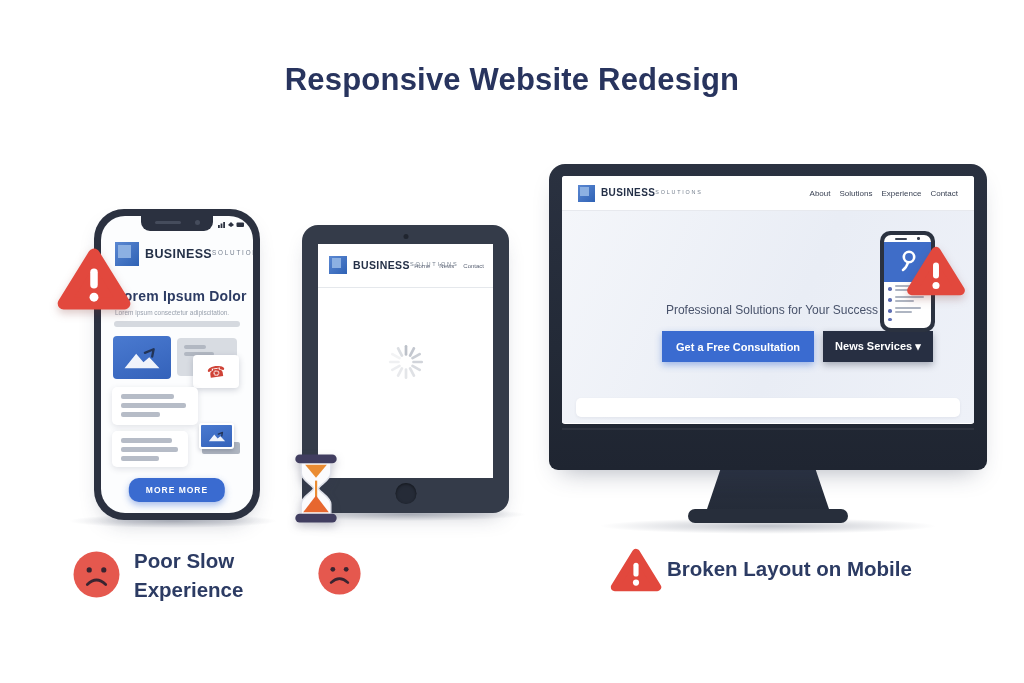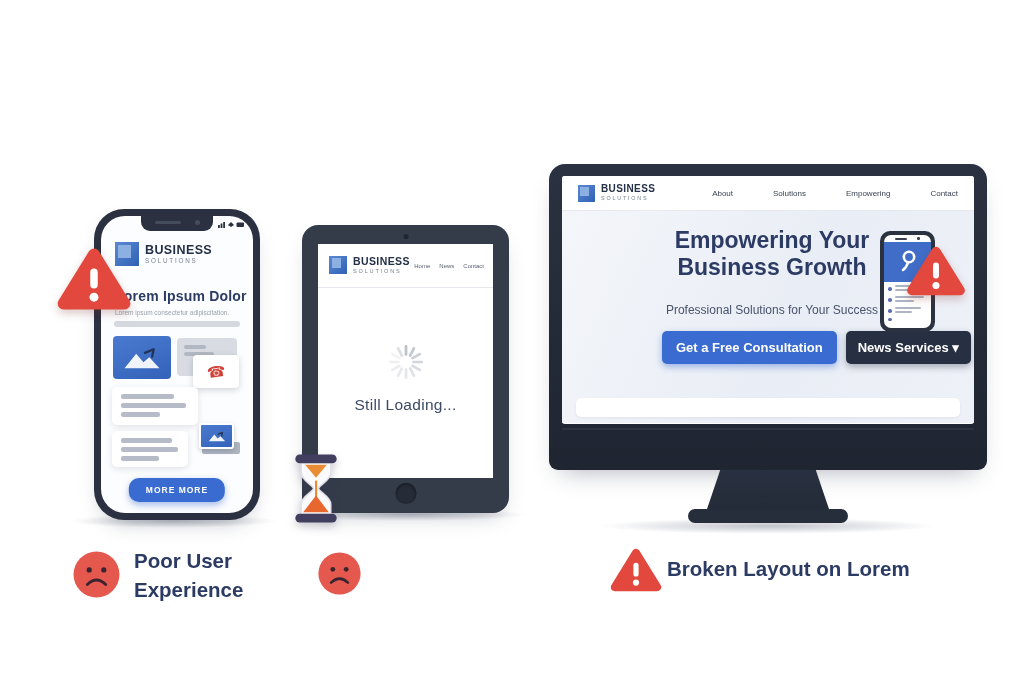--- a/index.html
+++ b/index.html
@@ -6,21 +6,21 @@
   body { background:#f3f4f6; font-family:"Liberation Sans", sans-serif; }
   .canvas { position:relative; width:1024px; height:683px; background:#ffffff; overflow:hidden; margin:0 auto; font-family:"Liberation Sans", sans-serif; }
 
   
   .main-title { position:absolute; top:62px; left:0; right:0; text-align:center; font-size:31px; font-weight:800; color:#28345e; letter-spacing:0.2px; }
 
   
   .logo { display:flex; align-items:center; }
   .logo-mark { background:linear-gradient(135deg,#5b88d2 0%,#2f62b5 100%); position:relative; flex:none; }
   .logo-mark::after { content:""; position:absolute; left:14%; top:12%; width:52%; height:56%; background:#8cb0e2; }
-  .logo-text { display:flex; flex-direction:column; margin-left:6px; }
+  .logo-text { display:flex; flex-direction:row; margin-left:6px; }
   .logo-name { font-weight:bold; color:#243047; letter-spacing:0.4px; line-height:1; }
   .logo-tag  { color:#76808f; letter-spacing:1.8px; line-height:1; margin-top:2px; }
   .logo-phone .logo-mark { width:24px; height:24px; }
   .logo-phone .logo-name { font-size:12.5px; }
   .logo-phone .logo-tag  { font-size:6.3px; }
   .logo-tablet .logo-mark { width:18px; height:18px; }
   .logo-tablet .logo-name { font-size:10.5px; }
   .logo-tablet .logo-tag  { font-size:5.6px; }
   .logo-desk .logo-mark { width:17px; height:17px; }
   .logo-desk .logo-name { font-size:10px; }
@@ -63,27 +63,27 @@
   .tab-nav span { font-size:6px; color:#5b6375; }
   .tab-spinner { position:absolute; left:50%; top:94px; transform:translateX(-50%); width:48px; height:48px; }
   .tab-loading { position:absolute; left:0; right:0; top:152px; text-align:center; font-size:15.5px; color:#3c4a66; letter-spacing:0.3px; }
   .tab-home { position:absolute; bottom:9px; left:50%; transform:translateX(-50%); width:21px; height:21px; border-radius:50%; background:#252b37; box-shadow:inset 0 1px 3px rgba(0,0,0,.5); border:none; }
   .hourglass { position:absolute; left:292px; top:453px; width:48px; height:71px; z-index:7; filter:drop-shadow(0 4px 4px rgba(50,50,80,.25)); }
 
   
   .monitor { position:absolute; left:549px; top:164px; width:438px; height:306px; background:linear-gradient(180deg,#2a3140 0%,#232a37 60%,#1f2531 100%); border-radius:16px 16px 9px 9px; box-shadow:0 12px 26px -12px rgba(40,50,75,.4); }
   .mon-screen { position:absolute; left:13px; top:12px; width:412px; height:248px; background:#fff; border-radius:3px; overflow:hidden; }
   .mon-nav { position:relative; height:35px; display:flex; align-items:center; padding:0 16px; border-bottom:1px solid #e7e9ee; background:#fff; }
-  .mon-links { margin-left:auto; display:flex; gap:40px; }
+  .mon-links { margin-left:auto; display:flex; gap:9px; }
   .mon-links span { font-size:8px; color:#3a4254; }
   .hero { position:relative; height:212px; background:linear-gradient(115deg,#f4f6fa 0%,#e9edf5 55%,#eef1f8 100%); }
   .hero-headline { position:absolute; left:70px; top:16px; width:280px; text-align:center; font-size:23px; line-height:1.17; font-weight:800; color:#2c3b63; }
   .hero-sub { position:absolute; left:55px; top:92px; width:310px; text-align:center; font-size:12px; color:#49536b; }
   .hero-ctas { position:absolute; left:100px; top:120px; display:flex; gap:9px; }
-  .cta { border:none; color:#fff; font-weight:bold; font-size:13px; border-radius:5px; font-family:inherit; white-space:nowrap; }
+  .cta { border:none; color:#fff; font-weight:bold; font-size:11px; border-radius:0; font-family:inherit; white-space:nowrap; }
   .cta-primary { background:#3a6bd0; padding:9px 14px; box-shadow:0 3px 7px rgba(58,107,208,.45); }
   .cta-secondary { background:#272f42; padding:9px 12px; box-shadow:0 3px 7px rgba(30,38,58,.35); }
   .hero-phone { position:absolute; left:318px; top:20px; width:55px; height:101px; background:#2b3240; border-radius:10px; padding:4px; }
   .hp-screen { position:relative; width:100%; height:100%; background:#fff; border-radius:7px; overflow:hidden; }
   .hp-status { height:7px; display:flex; align-items:center; justify-content:center; gap:10px; }
   .hp-dash { width:12px; height:2px; border-radius:1px; background:#39404e; }
   .hp-dot { width:2.5px; height:2.5px; border-radius:50%; background:#39404e; }
   .hp-banner { height:40px; background:#3f6dc8; display:flex; align-items:center; justify-content:center; }
   .hp-row { display:flex; align-items:center; gap:3px; padding:3px 4px 0; }
   .hp-bullet { width:3.5px; height:3.5px; border-radius:50%; background:#5e6fb4; flex:none; }
@@ -97,20 +97,21 @@
 
   
   .caption-label { position:absolute; font-size:20.5px; font-weight:800; color:#2c3b63; line-height:1.4; }
   .icon-abs { position:absolute; }
 </style>
 </head>
 <body>
 
 <div class="canvas">
 
+  <div class="main-title">Responsive Website Redesign</div>
 
   <div class="shadow-ellipse" style="left:68px; top:514px; width:210px; height:14px;"></div>
   <div class="phone">
     <svg class="tri-phone" viewBox="0 0 64 58">
       <path d="M32 8 L58 50 L6 50 Z" fill="#e2483d" stroke="#e2483d" stroke-width="10" stroke-linejoin="round"></path>
       <rect x="28.8" y="20" width="6.4" height="17" rx="3.2" fill="#ffffff"></rect>
       <circle cx="32" cy="44.5" r="3.8" fill="#ffffff"></circle>
     </svg>
     <div class="phone-screen">
       <div class="phone-notch">
@@ -195,21 +196,20 @@
           <line x1="40.7" y1="37.2" x2="50.2" y2="42.5" opacity="0.55"></line>
           <line x1="37.5" y1="40.5" x2="42.5" y2="50.2" opacity="0.45"></line>
           <line x1="32" y1="42" x2="32" y2="53" opacity="0.38"></line>
           <line x1="26.5" y1="40.5" x2="21.5" y2="50.2" opacity="0.32"></line>
           <line x1="23.3" y1="37.2" x2="13.8" y2="42.5" opacity="0.26"></line>
           <line x1="22" y1="32" x2="11" y2="32" opacity="0.22"></line>
           <line x1="23.3" y1="26.8" x2="13.8" y2="21.5" opacity="0.18"></line>
           <line x1="26.5" y1="23.5" x2="21.5" y2="13.8" opacity="0.5"></line>
         </g>
       </svg>
-      <div class="tab-loading">Still Loading...</div>
     </div>
     <button class="tab-home"></button>
   </div>
   <svg class="hourglass" viewBox="0 0 48 72">
     <path d="M9 10 H39 V20 C39 27 30 31 27 35 C26.2 36 26.2 36 27 37 C30 41 39 45 39 52 V62 H9 V52 C9 45 18 41 21 37 C21.8 36 21.8 36 21 35 C18 31 9 27 9 20 Z" fill="#fbfbfd" stroke="#dfe1e9" stroke-width="1.5"></path>
     <path d="M13 12 H35 L24 25 Z" fill="#ea8c33"></path>
     <rect x="23" y="28" width="2.2" height="24" fill="#ea8c33"></rect>
     <path d="M11 60 H37 L24 43 Z" fill="#e7672f"></path>
     <rect x="3" y="1.5" width="42" height="9" rx="4.5" fill="#413e60"></rect>
     <rect x="3" y="61.5" width="42" height="9" rx="4.5" fill="#413e60"></rect>
@@ -224,26 +224,25 @@
         <div class="logo logo-desk">
           <span class="logo-mark"></span>
           <span class="logo-text">
             <span class="logo-name">BUSINESS</span>
             <span class="logo-tag">SOLUTIONS</span>
           </span>
         </div>
         <div class="mon-links">
           <span>About</span>
           <span>Solutions</span>
-          <span>Empowering</span>
+          <span>Experience</span>
           <span>Contact</span>
         </div>
       </div>
       <div class="hero">
-        <div class="hero-headline">Empowering Your Business Growth</div>
         <div class="hero-sub">Professional Solutions for Your Success</div>
         <div class="hero-ctas">
           <button class="cta cta-primary">Get a Free Consultation</button>
           <button class="cta cta-secondary">
             <span>News Services</span>
             <span>▾</span>
           </button>
         </div>
         <div class="hero-phone">
           <div class="hp-screen">
@@ -293,29 +292,29 @@
     </div>
     <div class="mon-chin-line"></div>
   </div>
 
   <svg class="icon-abs" style="left:72px; top:550px;" width="49" height="49" viewBox="0 0 64 64">
     <circle cx="32" cy="32" r="30" fill="#e5584e"></circle>
     <circle cx="22.5" cy="26" r="3.4" fill="#3a2430"></circle>
     <circle cx="41.5" cy="26" r="3.4" fill="#3a2430"></circle>
     <path d="M20 45 Q32 33.5 44 45" fill="none" stroke="#3a2430" stroke-width="3.6" stroke-linecap="round"></path>
   </svg>
-  <div class="caption-label" style="left:134px; top:547px; width:135px;">Poor User Experience</div>
+  <div class="caption-label" style="left:134px; top:547px; width:135px;">Poor Slow Experience</div>
 
   <svg class="icon-abs" style="left:317px; top:551px;" width="45" height="45" viewBox="0 0 64 64">
     <circle cx="32" cy="32" r="30" fill="#e5584e"></circle>
     <circle cx="22.5" cy="26" r="3.4" fill="#3a2430"></circle>
     <circle cx="41.5" cy="26" r="3.4" fill="#3a2430"></circle>
     <path d="M20 45 Q32 33.5 44 45" fill="none" stroke="#3a2430" stroke-width="3.6" stroke-linecap="round"></path>
   </svg>
 
   <svg class="icon-abs" style="left:610px; top:546px;" width="52" height="48" viewBox="0 0 64 58">
     <path d="M32 8 L58 50 L6 50 Z" fill="#e2483d" stroke="#e2483d" stroke-width="10" stroke-linejoin="round"></path>
     <rect x="28.8" y="20" width="6.4" height="17" rx="3.2" fill="#ffffff"></rect>
     <circle cx="32" cy="44.5" r="3.8" fill="#ffffff"></circle>
   </svg>
-  <div class="caption-label" style="left:667px; top:555px;">Broken Layout on Lorem</div>
+  <div class="caption-label" style="left:667px; top:555px;">Broken Layout on Mobile</div>
 
 </div>
 
 </body></html>

